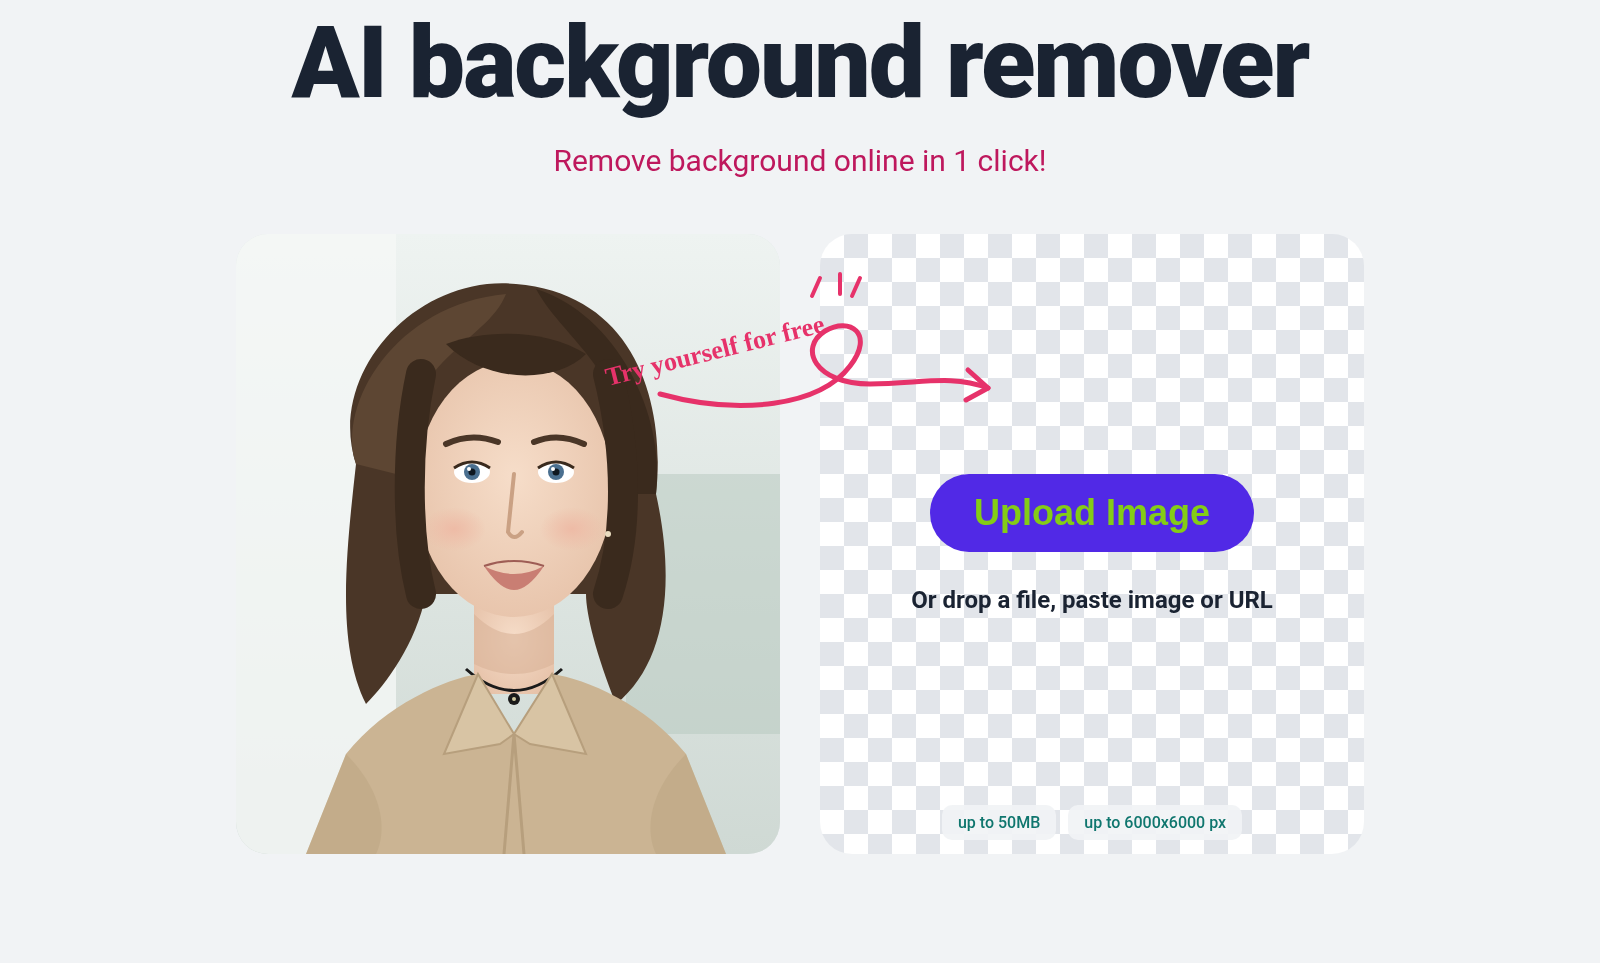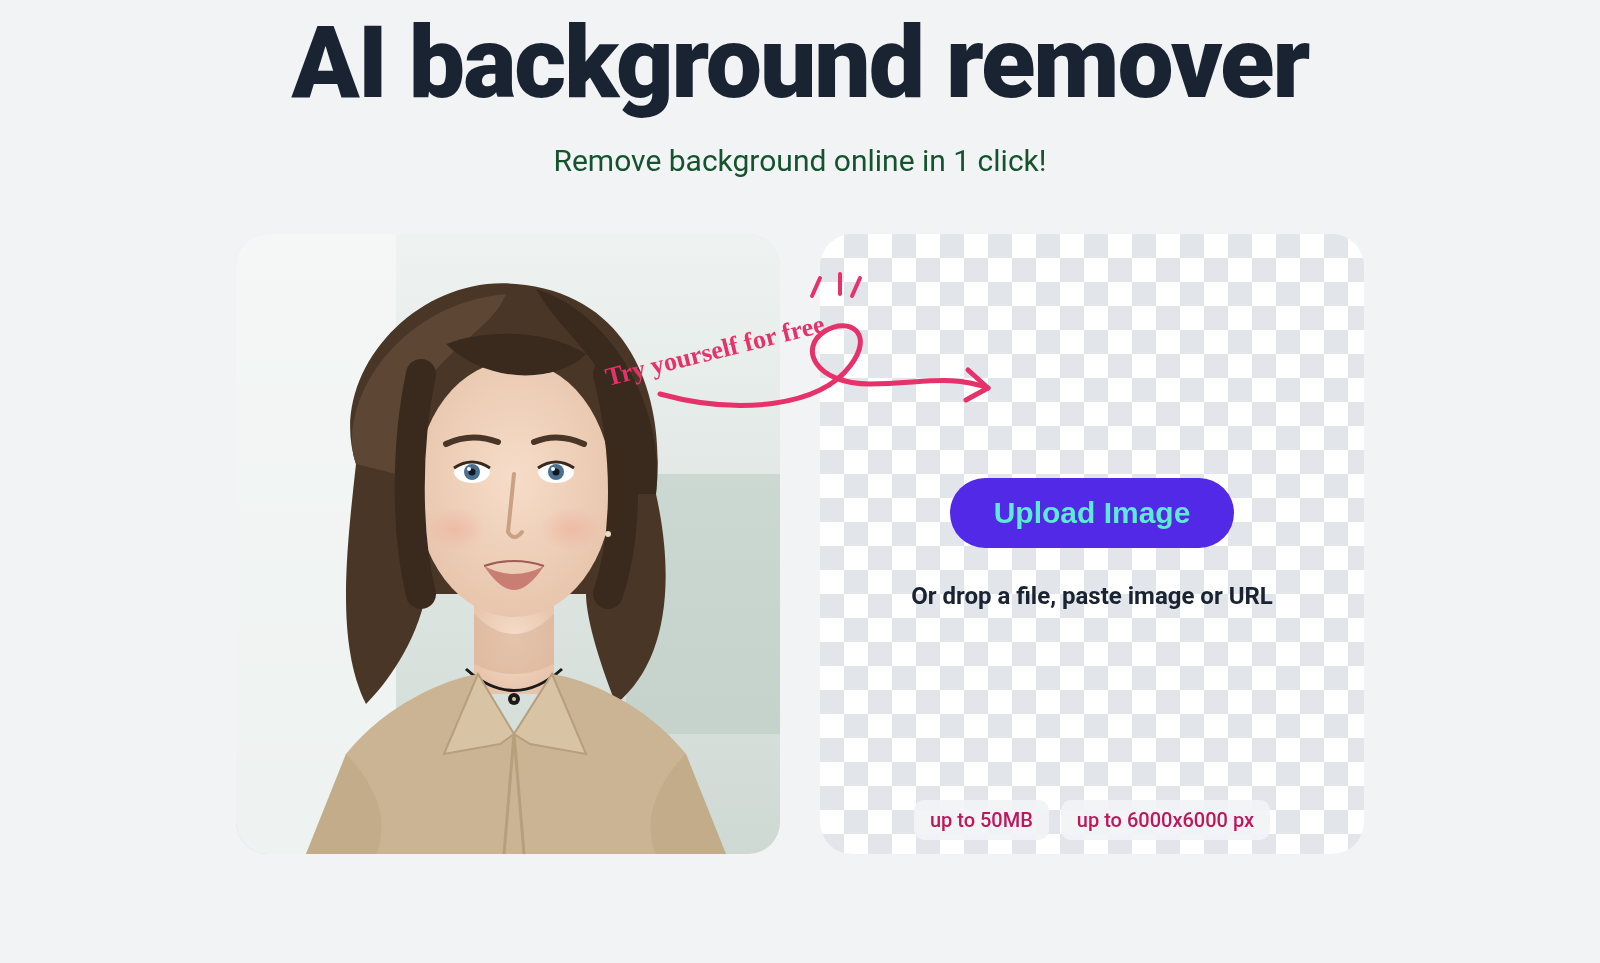--- a/index.html
+++ b/index.html
@@ -22,21 +22,21 @@
     font-weight: 900;
     letter-spacing: -2px;
     color: #1a2332;
     text-align: center;
     line-height: 1.05;
   }
   .subhead {
     margin-top: 28px;
     font-size: 30px;
     font-weight: 400;
-    color: #14532d;
+    color: #be185d;
     text-align: center;
   }
   .panels {
     margin-top: 56px;
     display: flex;
     justify-content: center;
     gap: 40px;
     position: relative;
     width: 100%;
   }
@@ -63,22 +63,22 @@
       linear-gradient(-45deg, transparent 75%, #e2e5ea 75%);
     background-size: 48px 48px;
     background-position: 0 0, 0 24px, 24px -24px, -24px 0;
     display: flex;
     flex-direction: column;
     align-items: center;
     justify-content: center;
   }
   .upload-btn {
     background: #5129e6;
-    color: #5eead4;
-    font-size: 30px;
+    color: #84cc16;
+    font-size: 36px;
     font-weight: 700;
     border: none;
     border-radius: 999px;
     padding: 18px 44px;
     cursor: pointer;
   }
   .drop-text {
     margin-top: 34px;
     font-size: 24px;
     font-weight: 700;
@@ -86,22 +86,22 @@
     text-align: center;
   }
   .limits {
     position: absolute;
     bottom: 14px;
     display: flex;
     gap: 12px;
   }
   .chip {
     background: rgba(241,243,245,0.92);
-    color: #be185d;
-    font-size: 20px;
+    color: #0f766e;
+    font-size: 16px;
     font-weight: 500;
     padding: 8px 16px;
     border-radius: 10px;
   }
   
   .callout {
     position: absolute;
     top: 32px;
     left: 50%;
     transform: translateX(-50%);

